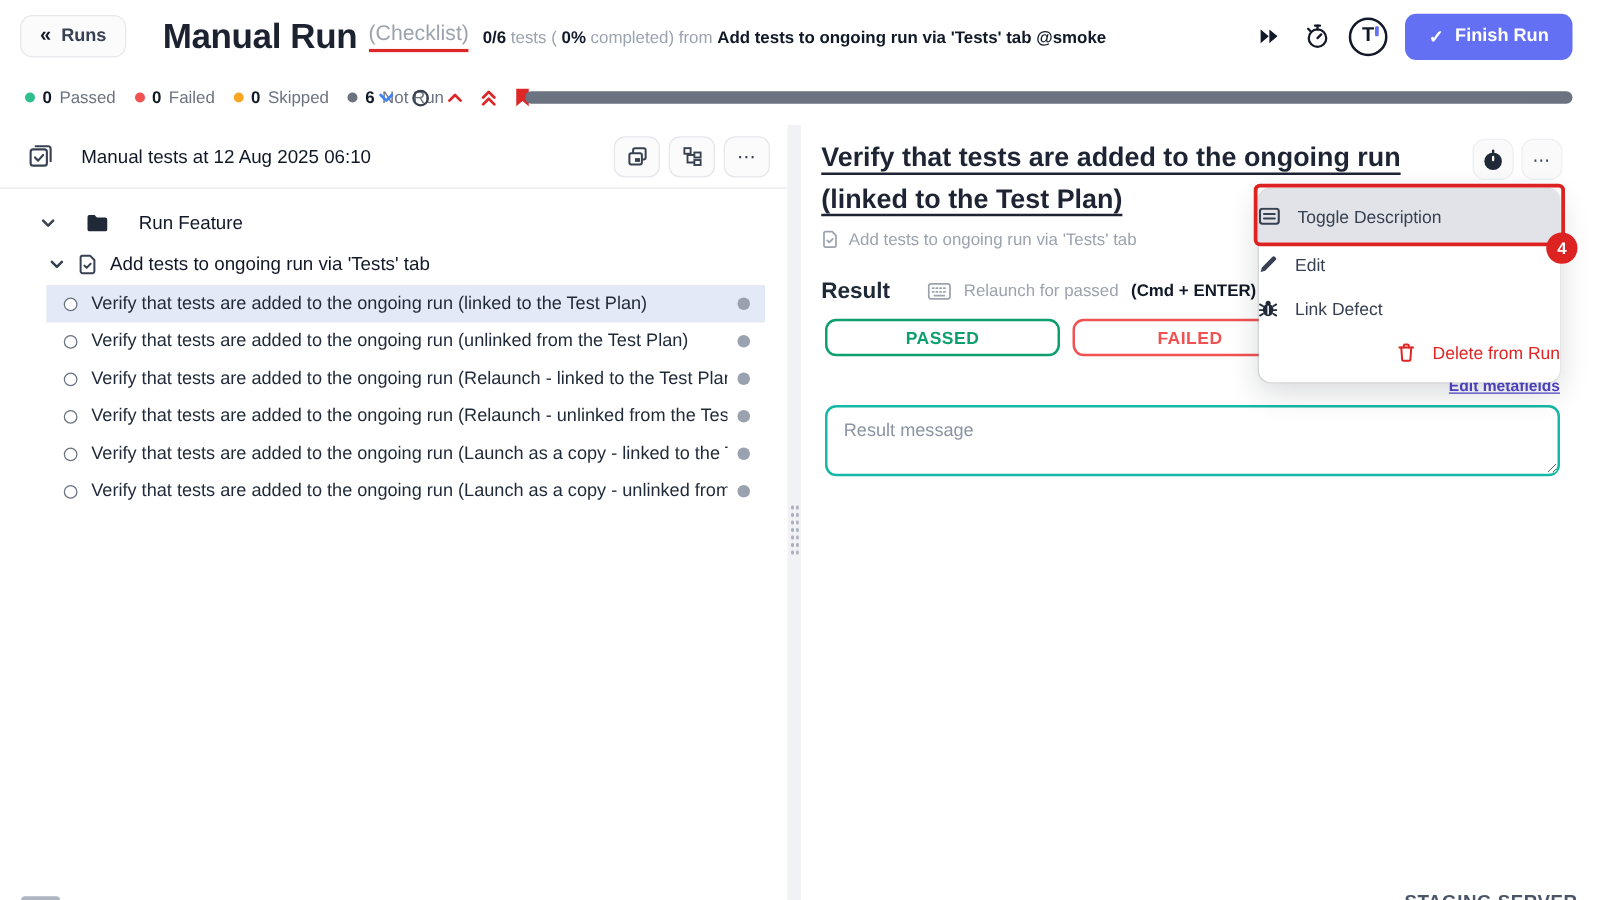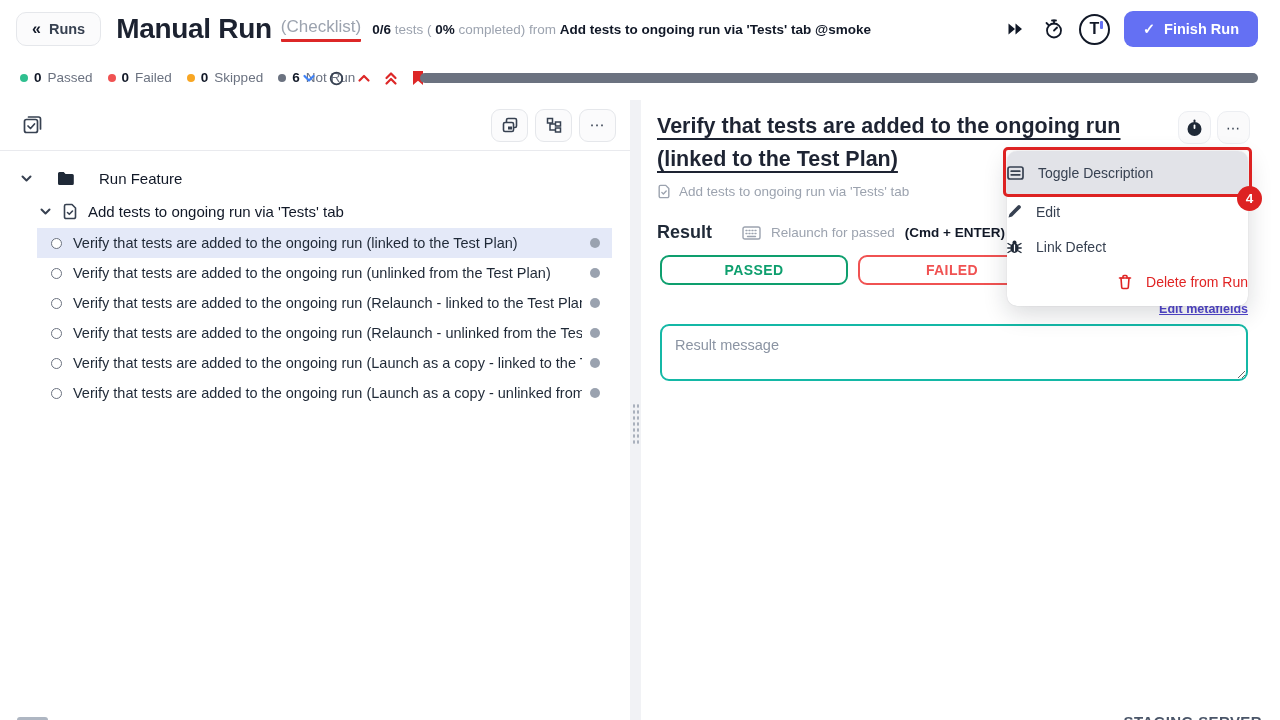--- a/index.html
+++ b/index.html
@@ -3,21 +3,21 @@
 <meta charset="utf-8">
 <style>
   * { margin:0; padding:0; box-sizing:border-box; }
   html,body { width:1280px; height:720px; background:#fff; font-family:"Liberation Sans", sans-serif; }
   .app { position:relative; width:1280px; height:720px; background:#fff; overflow:hidden; color:#1f2937; }
 
   
   .topbar { position:absolute; left:0; top:0; right:0; height:58px; display:flex; align-items:center; padding:0 22px 0 16px; }
   .runs-btn { display:flex; align-items:center; gap:8px; border:1px solid #e5e7eb; background:#fbfbfc; border-radius:10px; padding:8px 15px; font-size:14.5px; font-weight:600; color:#374151; cursor:pointer; }
   .runs-btn .chev { font-size:16px; line-height:1; color:#111827; }
-  .page-title { margin-left:15px; font-size:28px; font-weight:800; color:#1c2230; letter-spacing:-0.3px; white-space:nowrap;text-align:right; }
+  .page-title { margin-left:29px; font-size:28px; font-weight:800; color:#1c2230; letter-spacing:-0.3px; white-space:nowrap;text-align:right; }
   .mode-label { margin-left:9px; font-size:17px; font-weight:500; color:#9ca3af; border-bottom:3px solid #dd2727; padding-bottom:2px; border-radius:1px; white-space:nowrap; }
   .run-stats { margin-left:11px; font-size:13.5px; color:#9ca3af; white-space:nowrap; }
   .run-stats b { color:#111827; font-weight:700; }
   .topbar-spacer { flex:1; }
   .top-ico { display:flex; align-items:center; justify-content:center; width:26px; height:26px; margin-left:12px; cursor:pointer; }
   .logo-circle { width:31px; height:31px; border:2.5px solid #111827; border-radius:50%; background:#fff; display:flex; align-items:center; justify-content:center; margin-left:12px; cursor:pointer; }
   .logo-circle .t { font-size:16px; font-weight:800; color:#111827; position:relative; }
   .logo-circle .t::after { content:""; position:absolute; right:-4px; top:1px; width:3px; height:8px; background:#6470f3; border-radius:1px; }
   .finish-btn { margin-left:14px; display:flex; align-items:center; gap:9px; background:#6470f3; color:#fff; border:none; border-radius:9px; padding:10px 19px; font-size:14.5px; font-weight:600; cursor:pointer; }
 
@@ -34,21 +34,21 @@
   
   .sidebar { position:absolute; left:0; top:100px; width:630px; bottom:0; background:#fff; }
   .sb-header { display:flex; align-items:center; height:50px; padding:0 14px 0 22px; }
   .sb-title { margin-left:22px; font-size:15px; color:#111827; }
   .sb-actions { margin-left:auto; display:flex; gap:7px; }
   .sb-btn { width:37px; height:33px; border:1px solid #e5e7eb; border-radius:9px; background:#fbfbfc; display:flex; align-items:center; justify-content:center; cursor:pointer; color:#374151; }
   .sb-btn .dots { font-size:15px; color:#374151; letter-spacing:1px; }
   .sb-divider { border-top:1px solid #e9eaee; }
   .tree { padding-top:11px; }
   .tree-row { display:flex; align-items:center; font-size:15px; color:#111827; cursor:pointer; }
-  .tree-row.folder { height:33px; padding-left:20px; gap:24px; }
+  .tree-row.folder { height:33px; padding-left:32px; gap:24px; }
   .tree-row.suite { height:33px; padding-left:39px; gap:10px; }
   .test-row { height:30px; display:flex; align-items:center; margin-left:37px; width:575px; padding:0 12px 0 14px; font-size:14.5px; color:#1f2937; cursor:pointer; }
   .test-row.selected { background:#e4e9f8; }
   .test-circle { width:11px; height:11px; border:1.5px solid #6b7280; border-radius:50%; flex:none; background:#fff; }
   .test-label { margin-left:11px; white-space:nowrap; overflow:hidden; flex:1; }
   .test-dot { width:10px; height:10px; border-radius:50%; background:#9aa2af; flex:none; margin-left:8px; }
 
   
   .splitter { position:absolute; left:630px; top:100px; width:11px; bottom:0; background:#f1f2f5; cursor:col-resize; }
   .splitter .grip { position:absolute; left:2px; top:303px; width:7px; height:42px;
@@ -183,20 +183,21 @@
 
   <div class="sidebar">
     <div class="sb-header">
       <span>
         <svg width="21" height="21" viewBox="0 0 21 21" fill="none" stroke="#374151" stroke-width="1.7" stroke-linecap="round" stroke-linejoin="round">
           <rect x="2.5" y="4.5" width="13" height="13" rx="2"></rect>
             <path d="M6 11 l2.5 2.5 L12.5 9"></path>
             <path d="M6.5 2 h10 a2 2 0 0 1 2 2 v10"></path>
         </svg>
       </span>
+      <span class="sb-title">Manual tests at 12 Aug 2025 06:10</span>
       <div class="sb-actions">
         <button class="sb-btn">
           <svg width="16" height="16" viewBox="0 0 16 16" fill="none" stroke="#374151" stroke-width="1.6" stroke-linejoin="round">
             <rect x="4.5" y="1.5" width="10" height="9" rx="1.5"></rect>
               <rect x="1.5" y="5.5" width="10" height="9" rx="1.5" fill="#fbfbfc"></rect>
               <rect x="6" y="9.5" width="4" height="3" fill="#374151" stroke="none"></rect>
           </svg>
         </button>
         <button class="sb-btn">
           <svg width="16" height="16" viewBox="0 0 16 16" fill="none" stroke="#374151" stroke-width="1.5">

